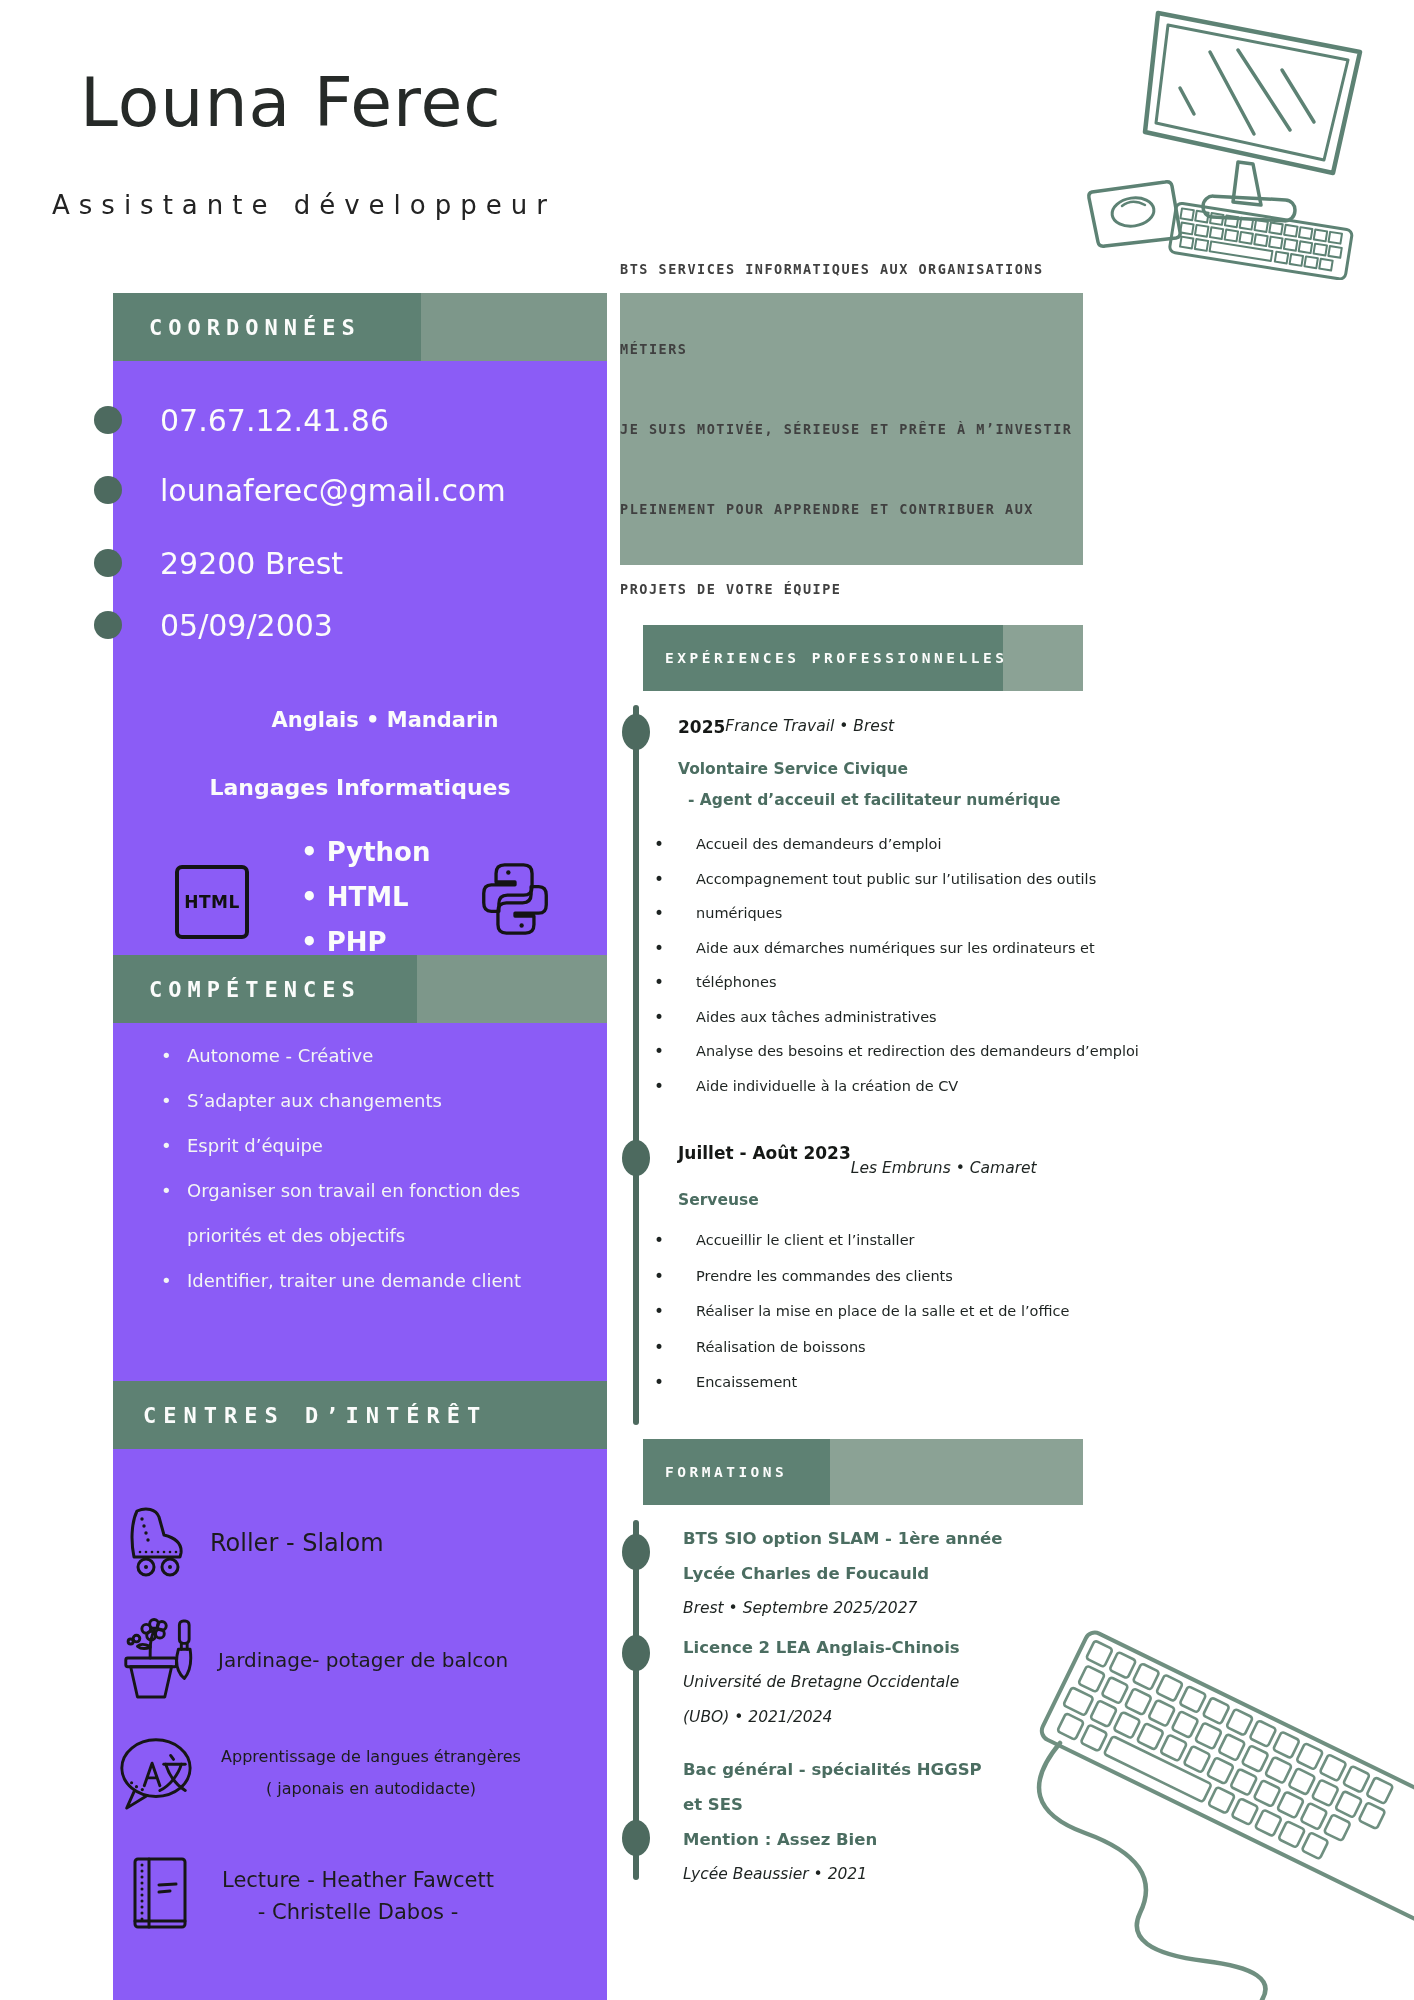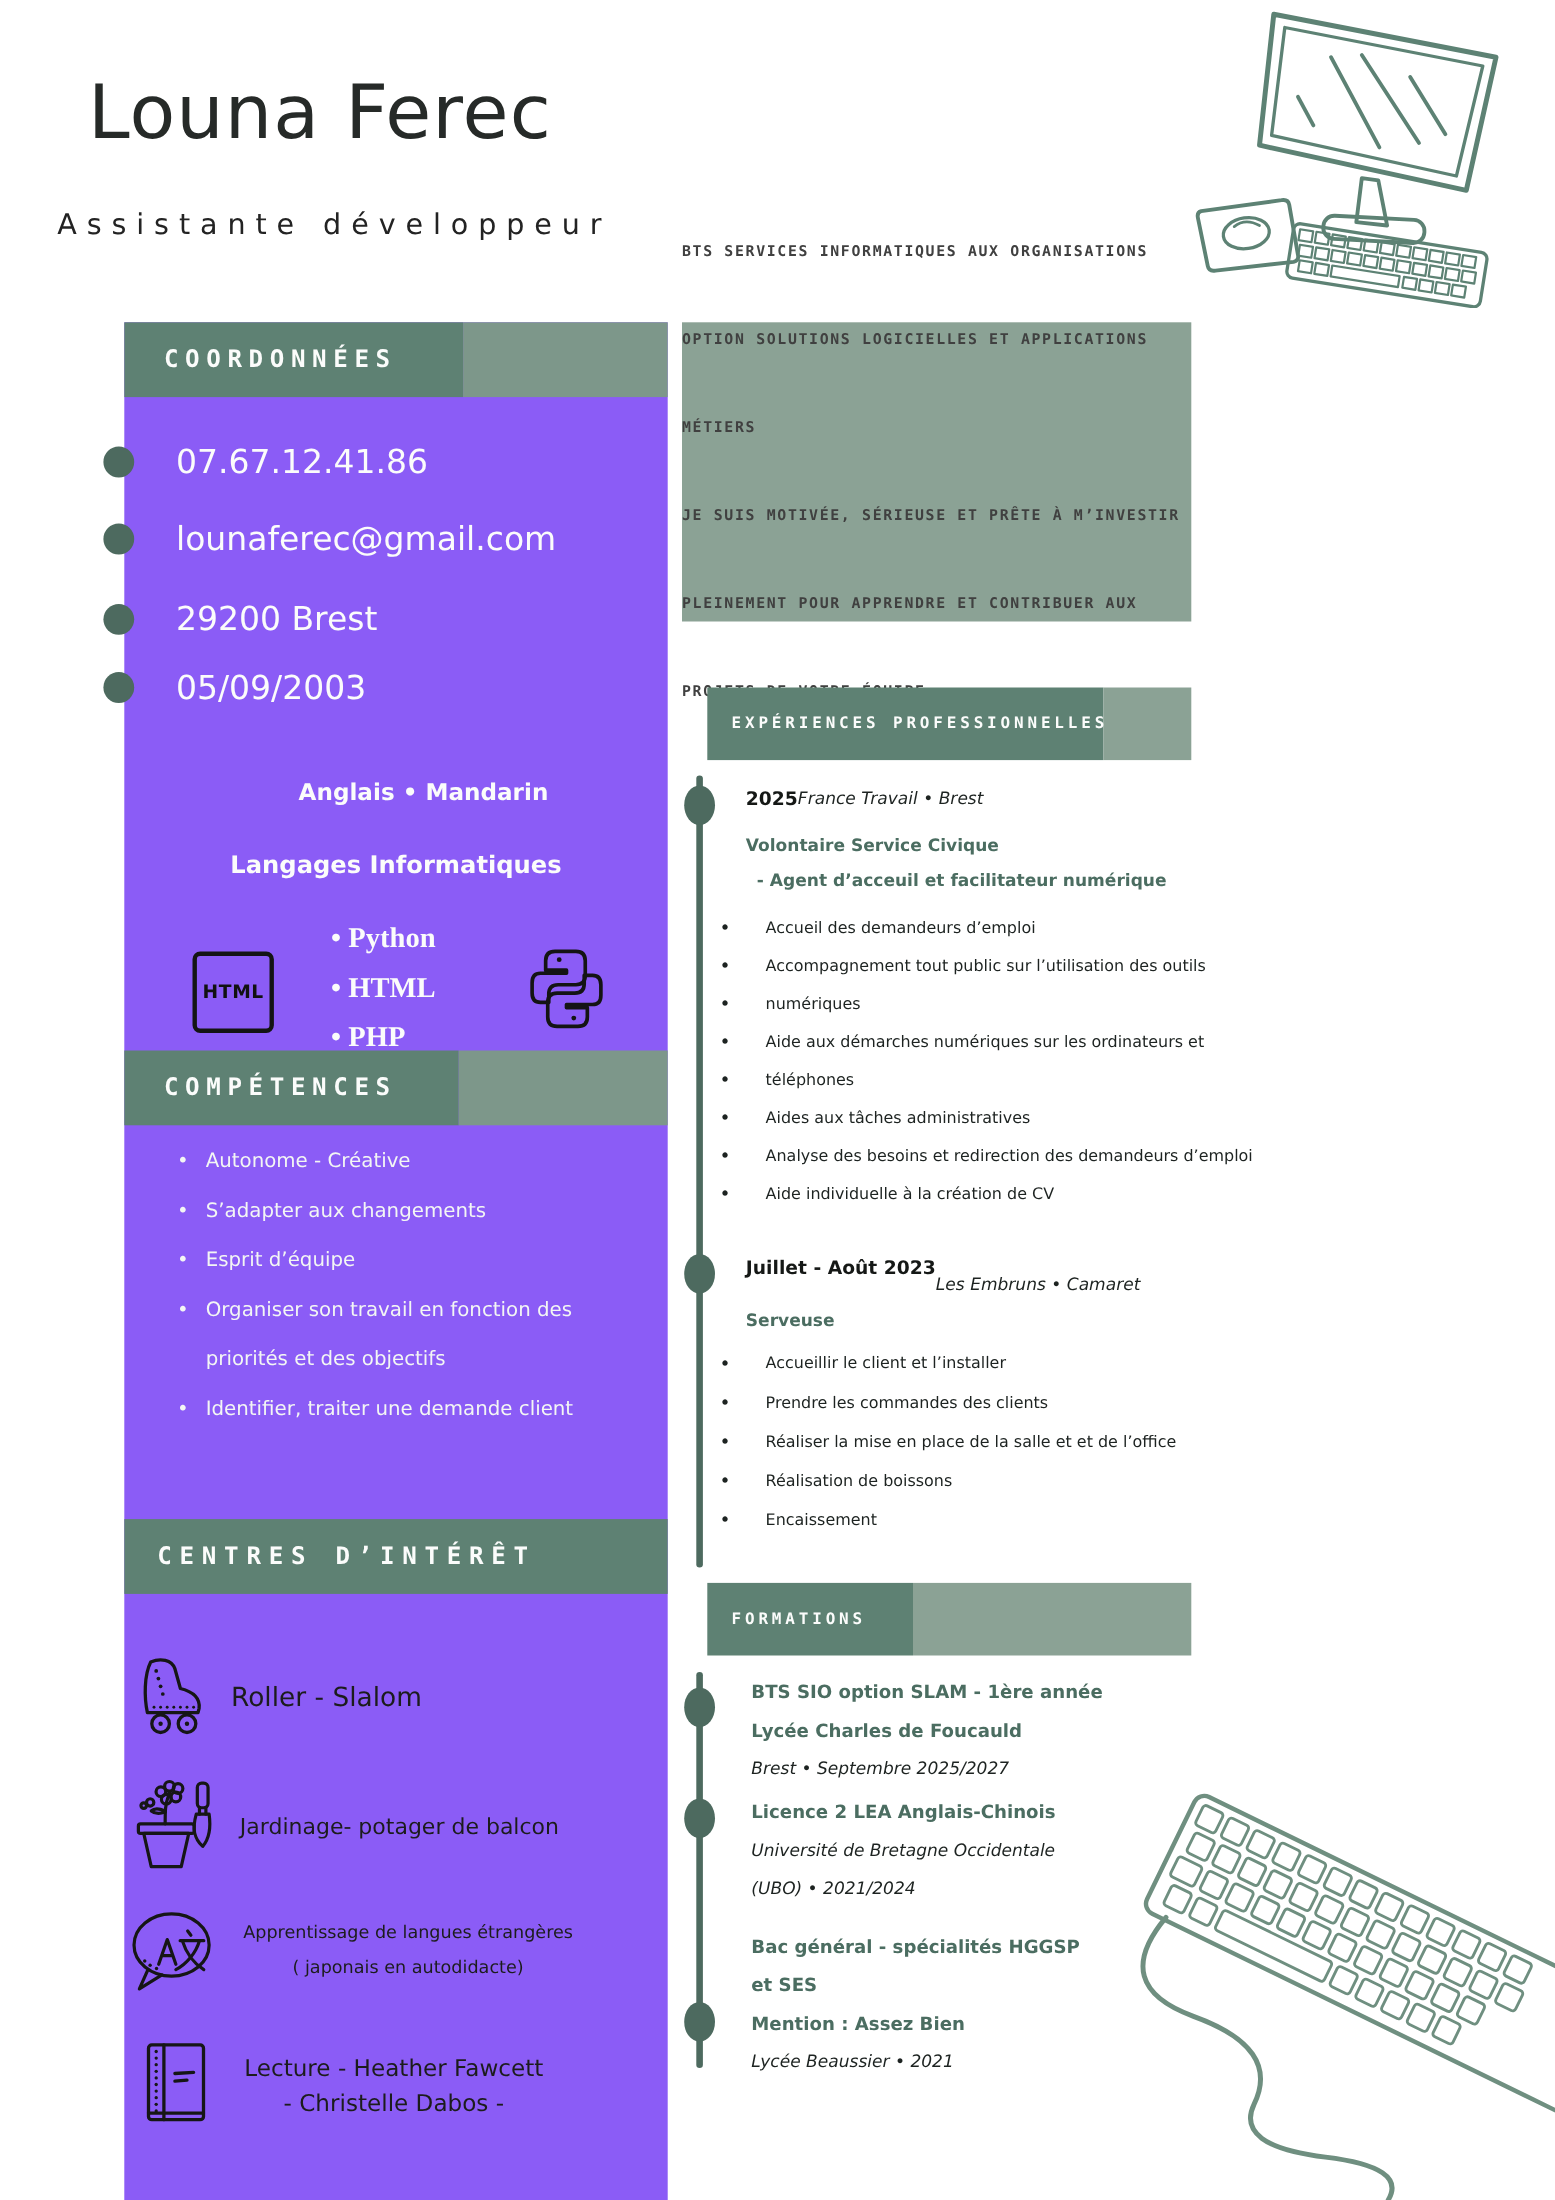--- a/index.html
+++ b/index.html
@@ -16,21 +16,21 @@
   .band{position:absolute;left:0;width:494px;height:68px;}
   .band .dark{position:absolute;left:0;top:0;height:100%;background:#5e8173;}
   .band .ext{position:absolute;top:0;height:100%;background:#7d978a;}
   .band .label{position:absolute;left:36px;top:50%;transform:translateY(-50%);
      font-family:"DejaVu Sans Mono","Liberation Mono",monospace;font-weight:bold;
      color:#fbfcfb;font-size:22px;letter-spacing:6px;white-space:nowrap;}
   .contact{position:absolute;left:0;height:40px;display:flex;align-items:center;}
   .contact .dot{position:absolute;left:-19px;top:50%;margin-top:-14px;width:28px;height:28px;border-radius:50%;background:#4d6a5f;}
   .contact .ctext{margin-left:47px;font-size:30px;color:#fbfcfb;white-space:nowrap;}
   .side-center{left:0;width:494px;text-align:center;font-weight:bold;color:#fbfcfb;}
-  .prog{left:188px;top:537px;font-size:26px;line-height:45px;font-weight:bold;color:#fbfcfb;font-family:Liberation Serif, serif;}
+  .prog{left:188px;top:537px;font-size:26px;line-height:45px;font-weight:bold;color:#fbfcfb;}
   .prog div::before{content:"• ";}
   .html-box{left:62px;top:572px;width:66px;height:66px;border:4px solid #141414;border-radius:7px;
      display:flex;align-items:center;justify-content:center;font-size:17px;font-weight:800;color:#111;letter-spacing:.5px;}
   .cl{position:relative;padding-left:34px;line-height:45px;font-size:18px;color:#f3f6f4;}
   .cl.b::before{content:"•";position:absolute;left:8px;}
   .int-text{color:#1c1c1c;white-space:nowrap;}
   .int-block{color:#1c1c1c;text-align:center;}
 
   
   .profile{left:620px;top:293px;width:463px;height:272px;background:#8ba295;
@@ -268,21 +268,20 @@
       </svg>
     </div>
     <div class="abs int-block" style="left:95px;top:1571px;width:300px;font-size:21px;line-height:32px;">
       <div>Lecture - Heather Fawcett</div>
       <div>- Christelle Dabos -</div>
     </div>
   </aside>
 
   <section class="abs profile">
     <div>BTS SERVICES INFORMATIQUES AUX ORGANISATIONS</div>
-    <div>OPTION SOLUTIONS LOGICIELLES ET APPLICATIONS</div>
     <div>MÉTIERS</div>
     <div>JE SUIS MOTIVÉE, SÉRIEUSE ET PRÊTE À M’INVESTIR</div>
     <div>PLEINEMENT POUR APPRENDRE ET CONTRIBUER AUX</div>
     <div>PROJETS DE VOTRE ÉQUIPE</div>
   </section>
 
   <div class="band rband" style="top:625px;">
     <div class="dark" style="width:360px;"></div>
     <div class="ext" style="left:360px;width:80px;background:#8ba295;"></div>
     <span class="label">EXPÉRIENCES PROFESSIONNELLES</span>

